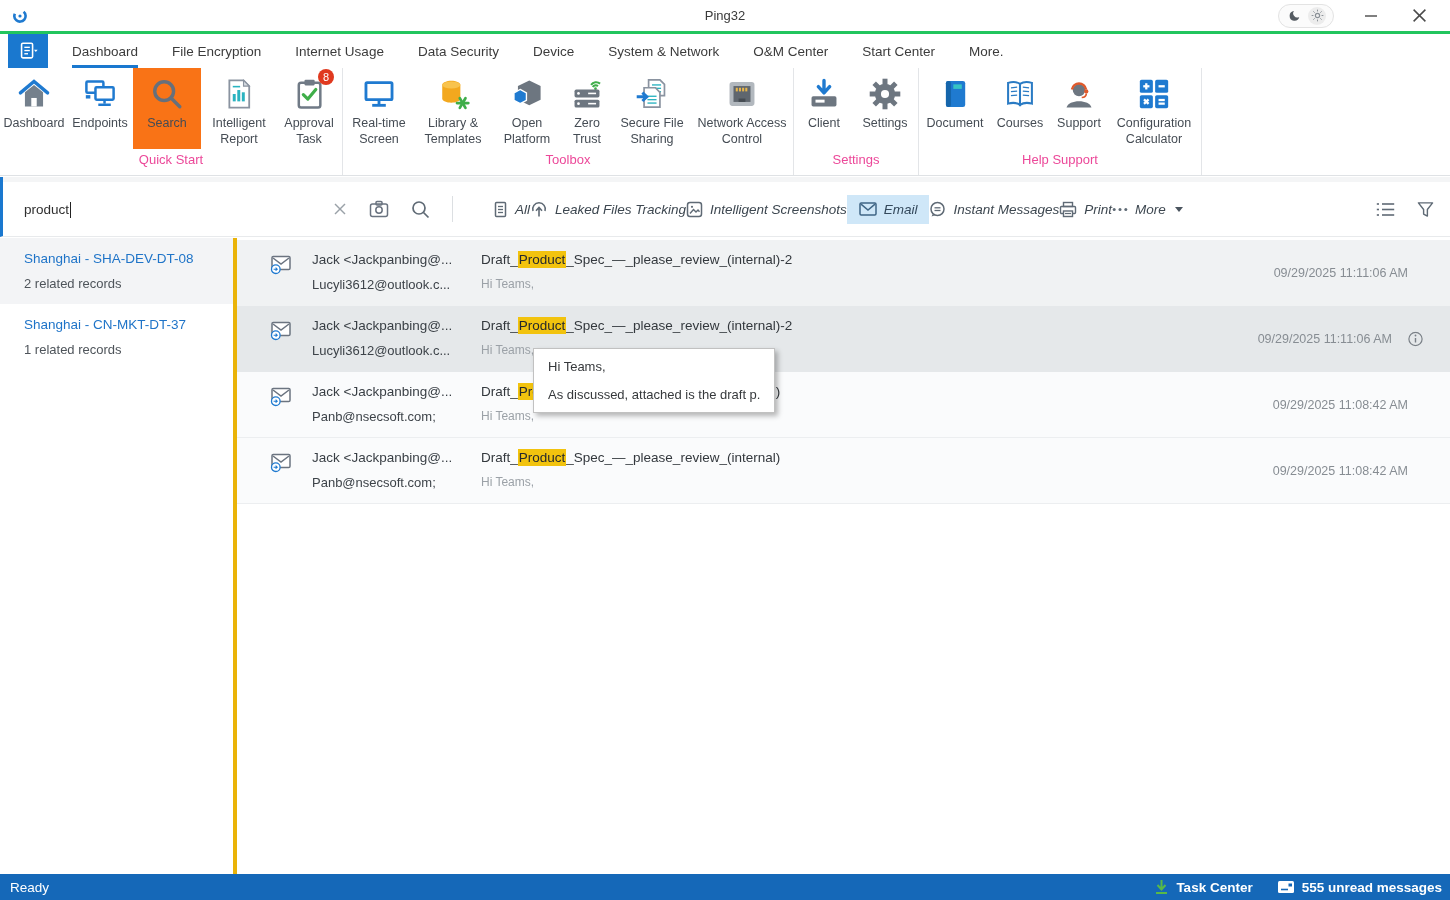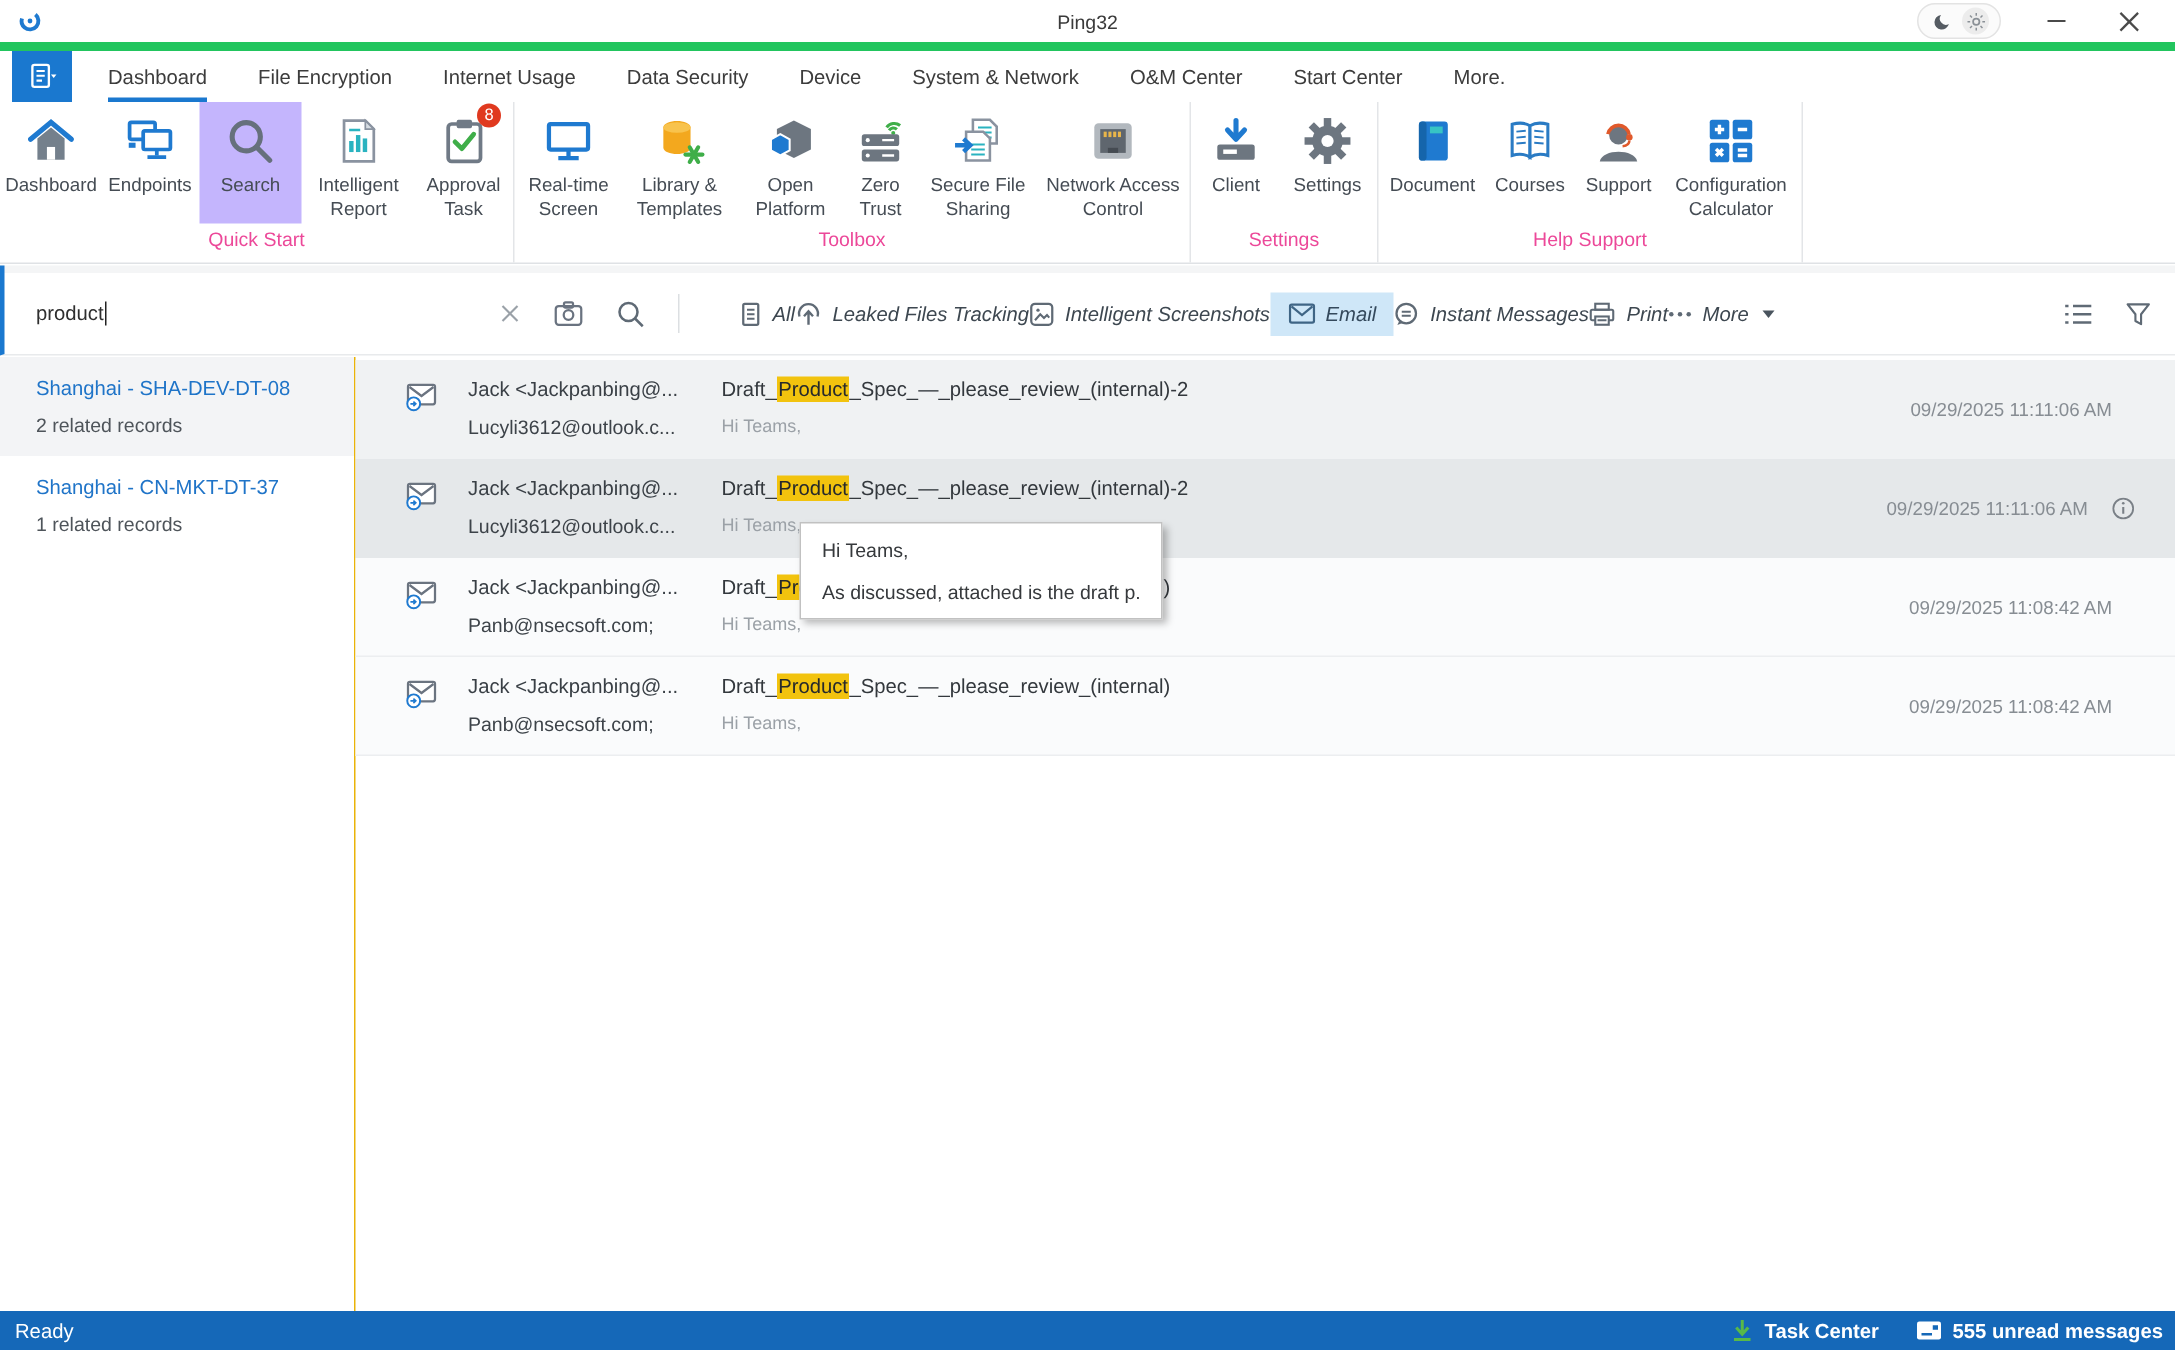--- a/index.html
+++ b/index.html
@@ -1,21 +1,21 @@
 <!DOCTYPE html>
 <html><head>
 <meta charset="utf-8">
 <style>
   * { margin:0; padding:0; box-sizing:border-box; }
   html,body { width:1450px; height:900px; }
   body { font-family:"Liberation Sans","DejaVu Sans",sans-serif; background:#fff; color:#333; overflow:hidden; }
   .window { position:relative; width:1450px; height:900px; background:#fff; }
 
   
-  .titlebar { position:absolute; top:0; left:0; right:0; height:34px; background:#fff; border-bottom:6px solid #22c55e; display:flex; align-items:center; }
+  .titlebar { position:absolute; top:0; left:0; right:0; height:34px; background:#fff; border-bottom:3px solid #22c55e; display:flex; align-items:center; }
   .logo { margin-left:12px; display:flex; }
   .win-title { position:absolute; left:0; right:0; text-align:center; font-size:13px; color:#3a3a3a; }
   .tb-right { margin-left:auto; display:flex; align-items:center; gap:26px; padding-right:20px; }
   .theme-pill { display:flex; align-items:center; gap:4px; border:1px solid #e3e3e3; background:#fbfbfb; border-radius:12px; padding:2px 7px; height:24px; }
   .theme-btn { width:18px; height:18px; display:flex; align-items:center; justify-content:center; border-radius:50%; }
   .theme-btn.sun { background:#ececec; }
   .ctrl { width:22px; height:22px; display:flex; align-items:center; justify-content:center; cursor:default; }
 
   
   .menubar { position:absolute; top:34px; left:0; right:0; height:34px; background:#fff; display:flex; align-items:stretch; }
@@ -23,21 +23,21 @@
   .tabs { display:flex; margin-left:24px; gap:34px; align-items:stretch; }
   .tab { font-size:13.5px; color:#3c3c3c; display:flex; align-items:center; border-bottom:3px solid transparent; padding-top:3px; }
   .tab.active { border-bottom-color:#1a78cf; }
 
   
   .ribbon { position:absolute; top:68px; left:0; right:0; height:108px; background:#fff; border-bottom:1px solid #dfe2e5; display:flex; }
   .rgroup { display:flex; flex-direction:column; border-right:1px solid #e3e5e8; padding:0 1px; }
   .rgroup:last-child { border-right:1px solid #e3e5e8; }
   .ritems { display:flex; height:81px; align-items:stretch; }
   .ritem { position:relative; display:flex; flex-direction:column; align-items:center; padding-top:7px; cursor:default; }
-  .ritem.sel { background:#c4b5fd; }
+  .ritem.sel { background:#f97316; }
   .ritem .ricon { height:38px; display:flex; align-items:center; justify-content:center; }
   .rlabel { font-size:12.5px; color:#454c54; text-align:center; line-height:1.3; margin-top:2px; }
   .rgname { height:26px; font-size:13px; color:#ec4899; text-align:center; line-height:22px; }
   .badge { position:absolute; top:1px; right:7px; min-width:16px; height:16px; border-radius:50%; background:#e0391f; color:#fff; font-size:11px; display:flex; align-items:center; justify-content:center; }
   .w66{width:66px}.w68{width:68px}.w76{width:76px}.w64{width:64px}.w70{width:70px}.w80{width:80px}.w50{width:50px}.w78{width:78px}.w100{width:100px}.w60{width:60px}.w58{width:58px}.w92{width:92px}
 
   
   .gapstrip { position:absolute; top:177px; left:0; right:0; height:5px; background:#f4f5f6; border-left:3px solid #1a78cf; }
   .searchrow { position:absolute; top:182px; left:0; right:0; height:55px; background:#fff; border-left:3px solid #1a78cf; border-bottom:1px solid #e8eaec; display:flex; align-items:center; padding-left:21px; }
   .searchbox { display:flex; align-items:center; width:406px; }
@@ -46,21 +46,21 @@
   .sico { display:flex; align-items:center; justify-content:center; margin-left:22px; }
   .vdiv { width:1px; height:26px; background:#dcdfe2; margin:0 14px 0 22px; }
   .filters { display:flex; align-items:center; margin-left:26px;font-style:italic; }
   .chip { display:flex; align-items:center; gap:7px; font-size:13.5px; color:#3d4750; cursor:default; white-space:nowrap; }
   .chip.sel { background:#cfe7f8; padding:7px 12px; color:#34495c; }
   .more-caret { width:0; height:0; border-left:4px solid transparent; border-right:4px solid transparent; border-top:5px solid #4a545e; margin-left:2px; }
   .sr-right { margin-left:auto; display:flex; align-items:center; gap:22px; padding-right:16px; }
 
   
   .content { position:absolute; top:238px; left:0; right:0; bottom:26px; background:#fff; display:flex; }
-  .sidebar { width:237px; background:#fff; border-right:1px solid #eab308; }
+  .sidebar { width:237px; background:#fff; border-right:4px solid #eab308; }
   .sitem { height:66px; padding:13px 10px 0 24px; cursor:default; }
   .sitem.sel { background:#f3f4f6; }
   .stitle { font-size:13.5px; color:#1f74c8; }
   .ssub { font-size:13px; color:#4e545a; margin-top:10px; }
   .list { flex:1; position:relative; padding-top:2px; }
   .erow { position:relative; height:66px; display:flex; padding:12px 0 0 33px; }
   .erow.bg1 { background:#f0f2f3; }
   .erow.bg2 { background:#e5e8ea; }
   .erow.bg3 { background:#fafbfc; border-bottom:1px solid #eceef0; }
   .eicon { margin-top:2px; }

